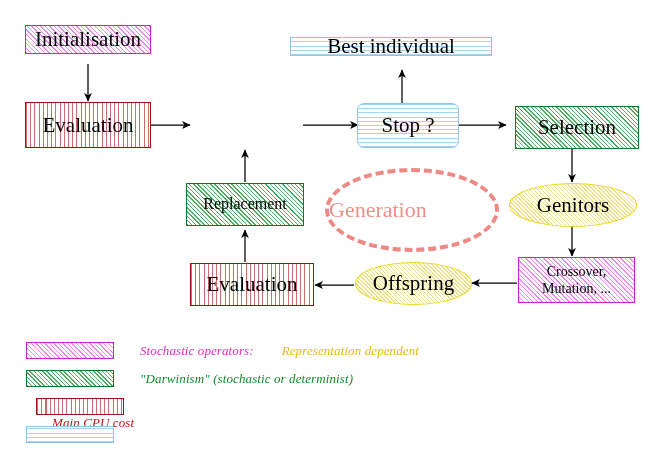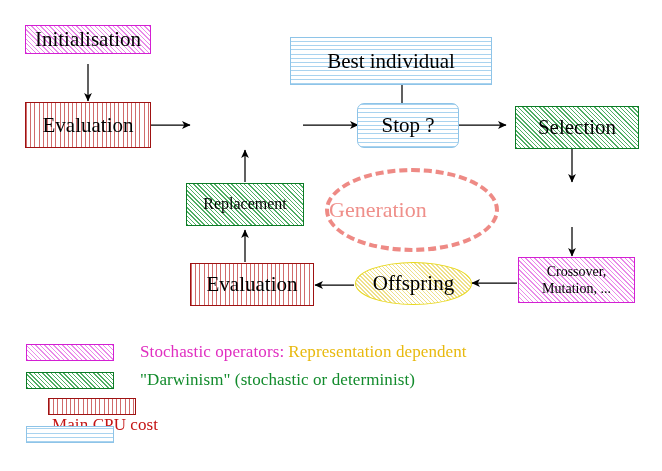--- a/index.html
+++ b/index.html
@@ -90,23 +90,24 @@
     align-items:center;
   }
   .swatch{
     width:88px;
     height:17px;
     box-sizing:border-box;
     flex:0 0 auto;
   }
   .legend-text{
     margin-left:26px;
-    font-size:17px;
+    font-size:13px;
     white-space:pre;
     letter-spacing:0.1px;
+    font-style:italic;
   }
   .c-magenta{color:#e02ec0;}
   .c-gold{color:#e8b90e;}
   .c-green{color:#128b2c;}
   .c-red{color:#c41313;}
   .c-lblue{color:#8fc2e6;}
 </style>
 </head>
 <body>
 
@@ -152,28 +153,31 @@
 
   <div class="node pat-red" style="left:25px;top:102px;width:126px;height:46px;font-size:21px;">
     <span class="lbl">Evaluation</span>
   </div>
 
 
   <div class="node pat-blue rounded" style="left:357px;top:103px;width:102px;height:45px;font-size:21px;">
     <span class="lbl">Stop ?</span>
   </div>
 
-  <div class="node pat-blue" style="left:290px;top:37px;width:202px;height:48px;font-size:21px;">
+  <div class="node pat-blue" style="left:290px;top:37px;width:202px;height:19px;font-size:21px;">
     <span class="lbl">Best individual</span>
   </div>
 
   <div class="node pat-green" style="left:515px;top:106px;width:124px;height:43px;font-size:21px;">
     <span class="lbl">Selection</span>
   </div>
 
+  <div class="node pat-yellow ellipse" style="left:509px;top:183px;width:128px;height:44px;font-size:21px;">
+    <span class="lbl">Genitors</span>
+  </div>
 
   <div class="node pat-magenta" style="left:518px;top:257px;width:117px;height:46px;font-size:14px;line-height:1.25;">
     <span class="lbl">Crossover,
 Mutation, ...</span>
   </div>
 
   <div class="node pat-yellow ellipse" style="left:355px;top:262px;width:117px;height:43px;font-size:21px;">
     <span class="lbl">Offspring</span>
   </div>
 
@@ -187,21 +191,21 @@
 
   <div class="dashed-ellipse" style="left:325px;top:168px;width:174px;height:84px;font-size:22px;">
     <span class="lbl">Generation</span>
   </div>
 
   <div id="legend">
 
     <div class="legend-row" style="top:6px;">
       <span class="swatch pat-magenta"></span>
       <span class="legend-text c-magenta">Stochastic operators:</span>
-      <span class="legend-text c-gold" style="margin-left:4px;">Representation dependent</span>
+      <span class="legend-text c-gold" style="margin-left:28px;">Representation dependent</span>
     </div>
 
     <div class="legend-row" style="top:34px;">
       <span class="swatch pat-green"></span>
       <span class="legend-text c-green">"Darwinism" (stochastic or determinist)</span>
     </div>
 
     <div class="legend-row" style="top:62px;flex-direction:column;">
       <span class="swatch pat-red"></span>
       <span class="legend-text c-red">Main CPU cost</span>

